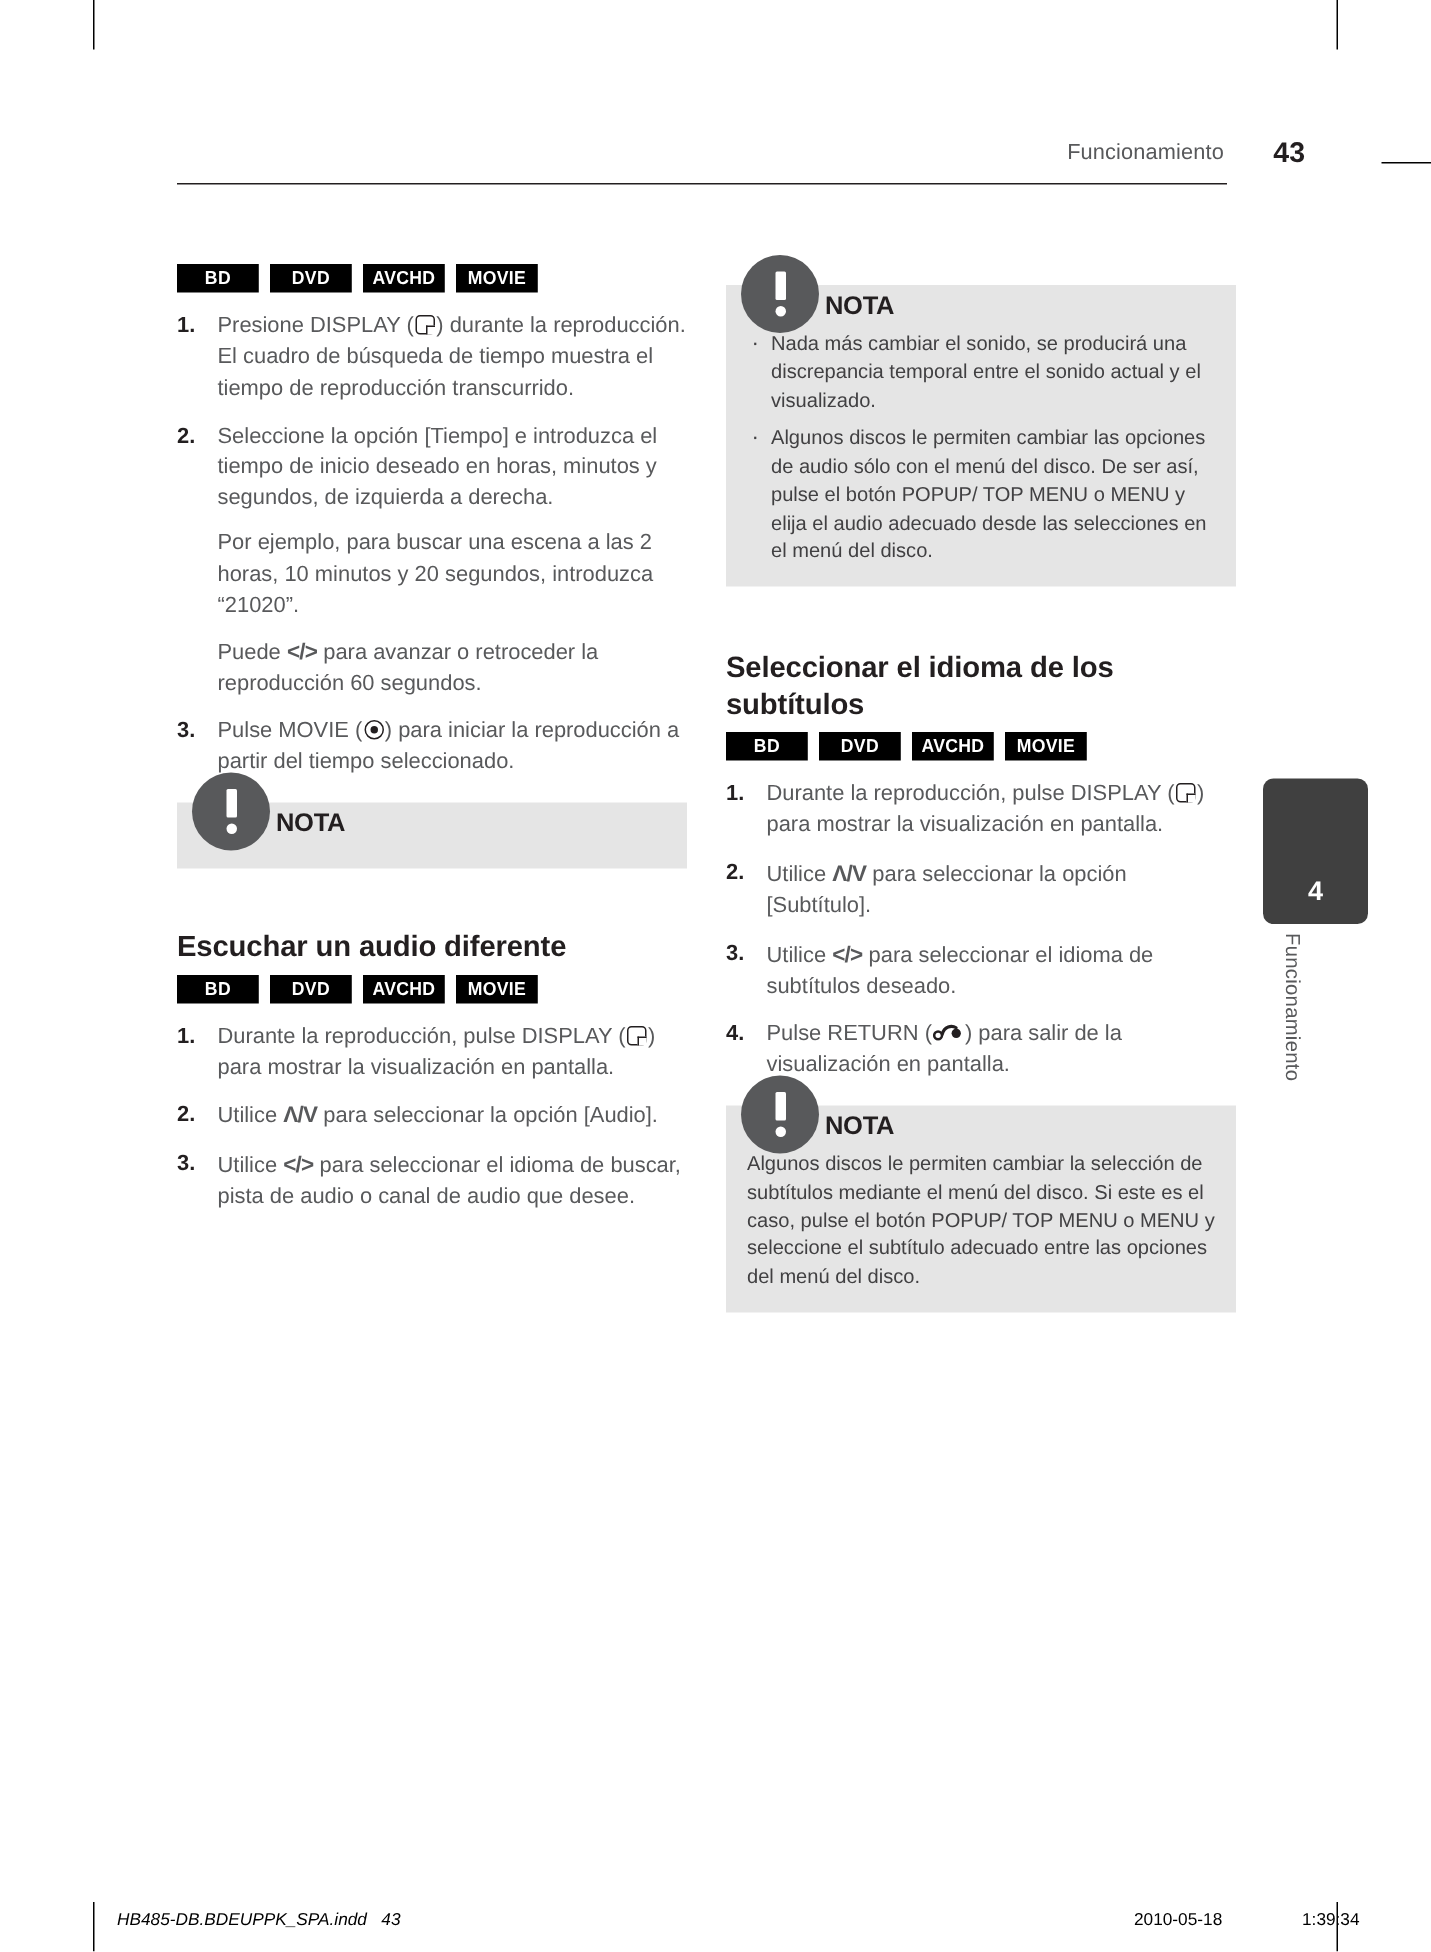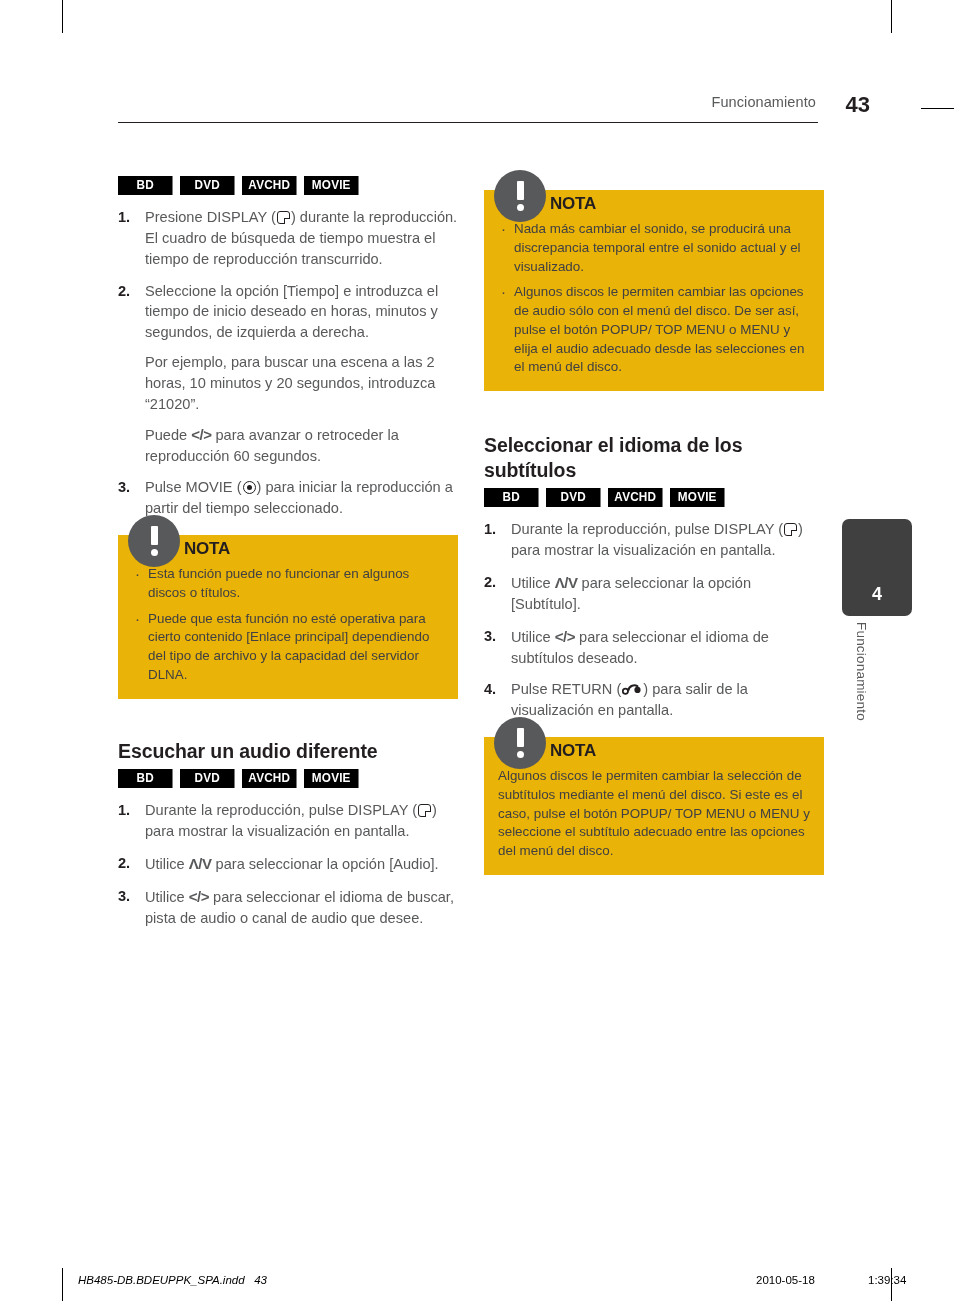--- a/index.html
+++ b/index.html
@@ -52,21 +52,21 @@
   .header-title {
     position: absolute;
     right: 54px; top: 2px;
     font-size: 14.5px;
     color: #58595b;
     letter-spacing: 0.1px;
   }
   .header-pageno {
     position: absolute;
     right: 0; top: 0;
-    font-size: 22px;
+    font-size: 19px;
     font-weight: bold;
     color: #231f20;
   }
 
   
   .col {
     position: absolute;
     width: 340px;
   }
   .col-left  { left: 118px; top: 172px; }
@@ -181,21 +181,21 @@
     border-radius: 50%;
   }
   .ico-return {
     width: 20px; height: 13px;
     margin: 0 1px;
   }
 
   
   .note {
     position: relative;
-    background: #eab308;
+    background: #e5e5e5;
     padding: 30px 14px 14px 14px;
     margin: 16px 0 0 0;
   }
   .note-badge {
     position: absolute;
     left: 10px; top: -20px;
     width: 52px; height: 52px;
     background: #58595b;
     border-radius: 50%;
     display: flex;
@@ -343,24 +343,20 @@
         <span class="step-num">3.</span>
         <p><span>Pulse MOVIE (</span><span class="ico ico-enter"></span><span>) para iniciar la reproducción a partir del tiempo seleccionado.</span></p>
       </li>
     </ol>
 
     <div class="note">
       <div class="note-badge">
           <span class="bang"></span>
         </div>
       <div class="note-title">NOTA</div>
-      <ul class="note-list">
-        <li>Esta función puede no funcionar en algunos discos o títulos.</li>
-        <li>Puede que esta función no esté operativa para cierto contenido [Enlace principal] dependiendo del tipo de archivo y la capacidad del servidor DLNA.</li>
-      </ul>
     </div>
 
     <h2 class="section-title" style="margin-top:40px;">Escuchar un audio diferente</h2>
 
     <div class="badges">
       <span class="badge bd">BD</span>
       <span class="badge dvd">DVD</span>
       <span class="badge avchd">AVCHD</span>
       <span class="badge movie">MOVIE</span>
     </div>

